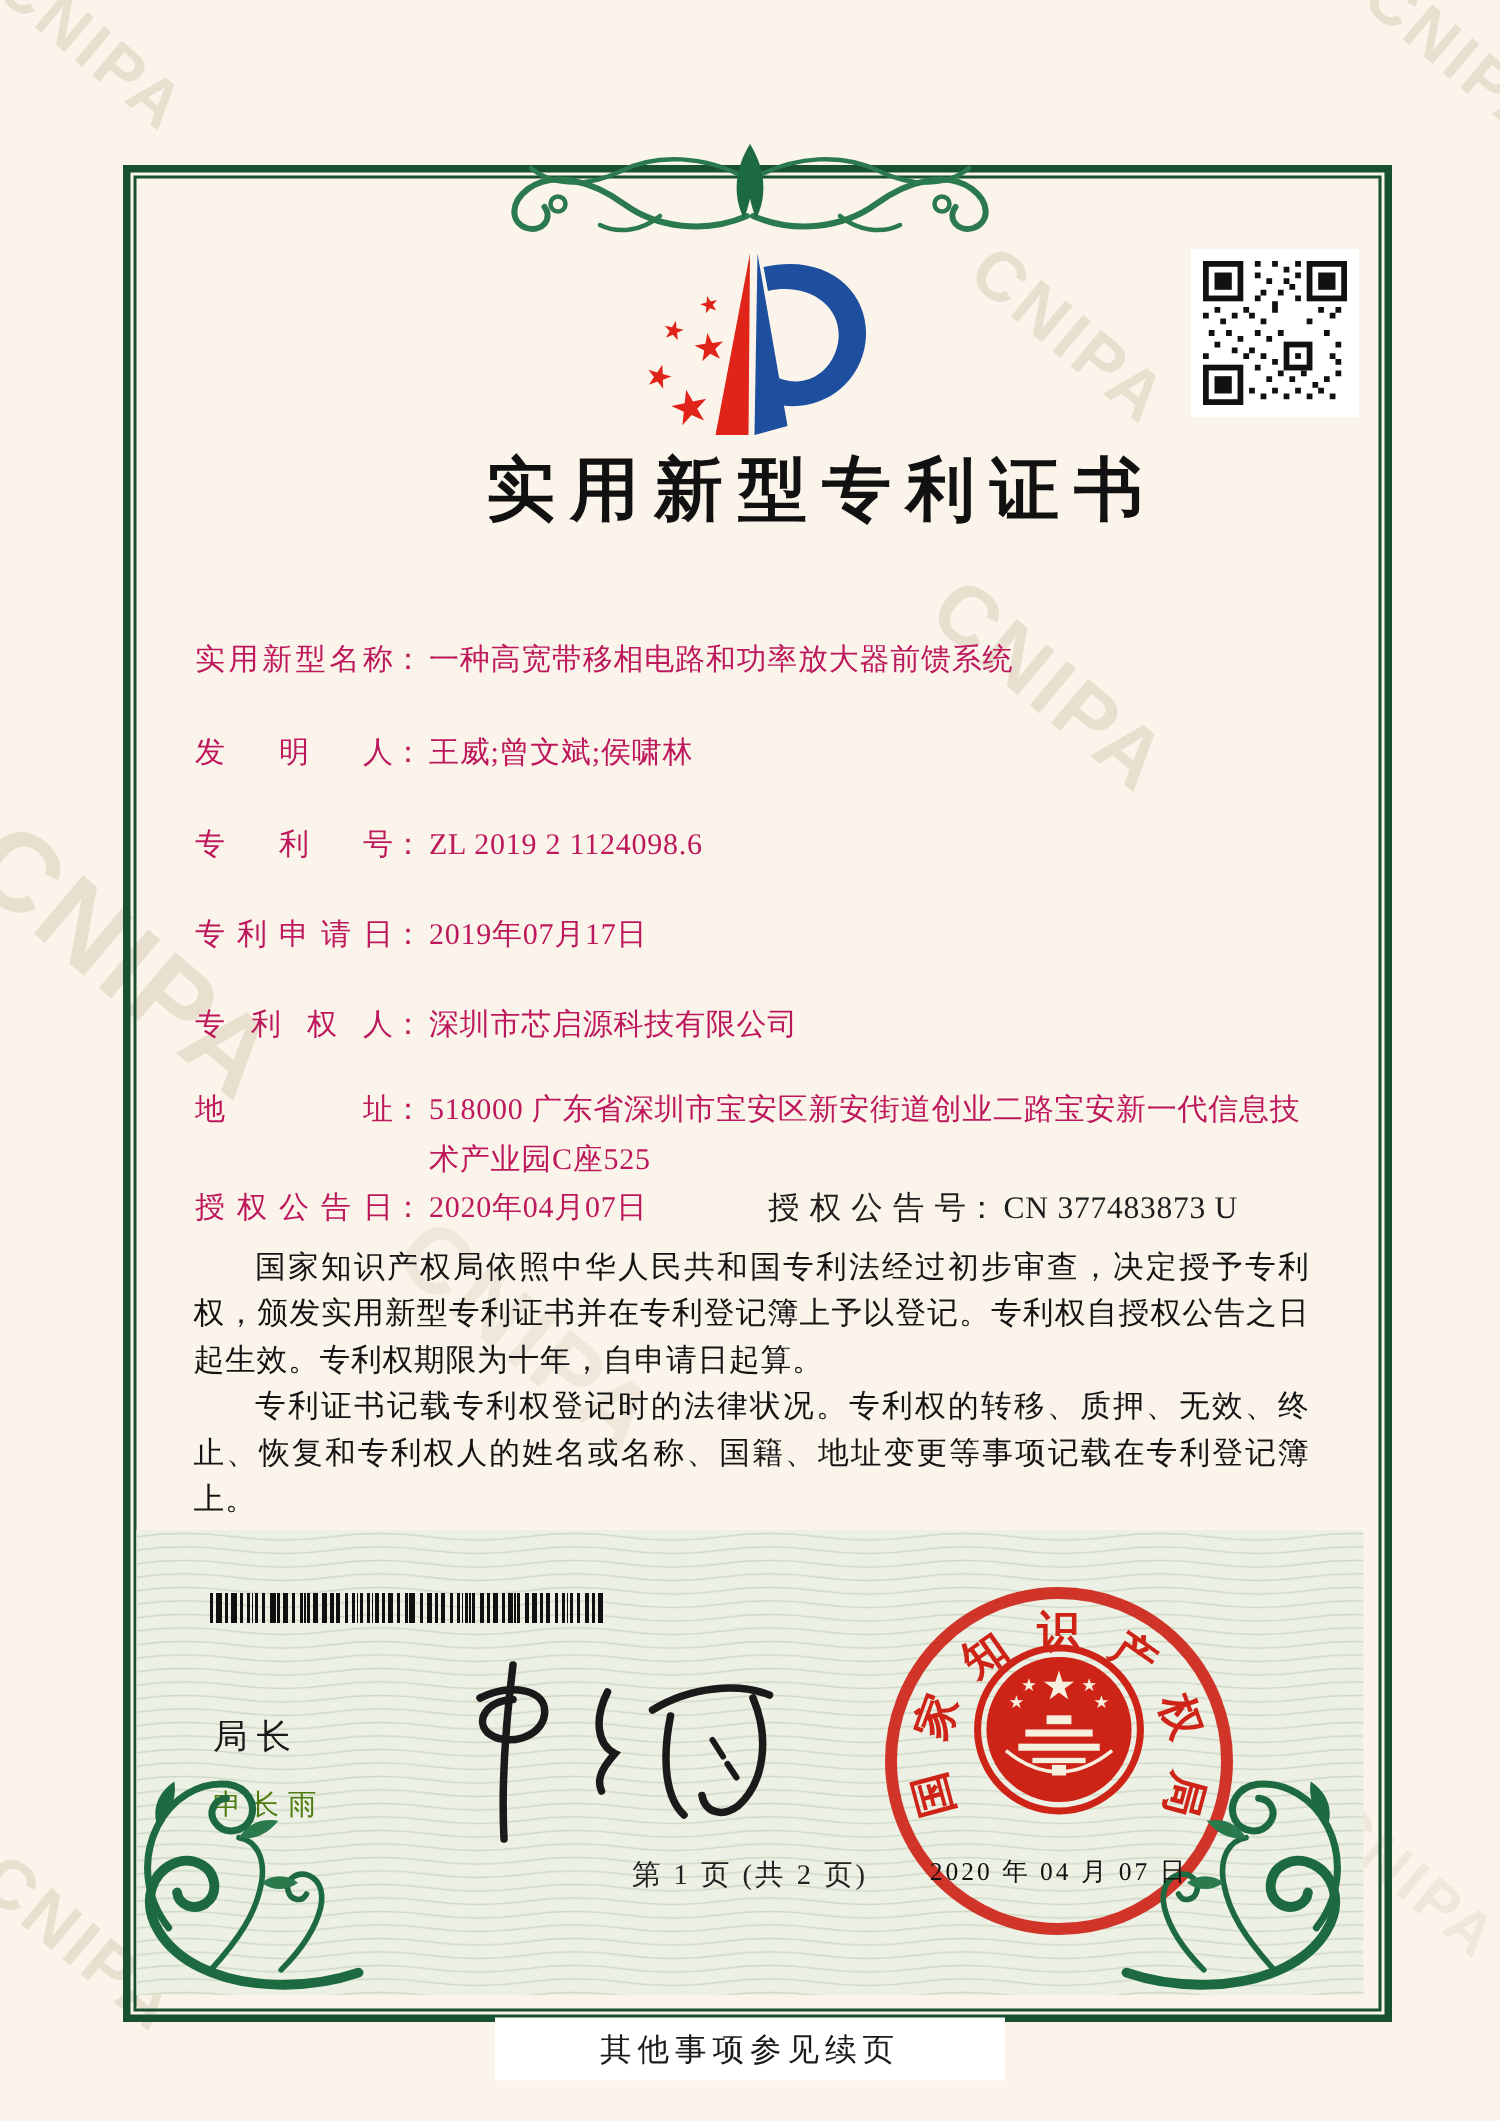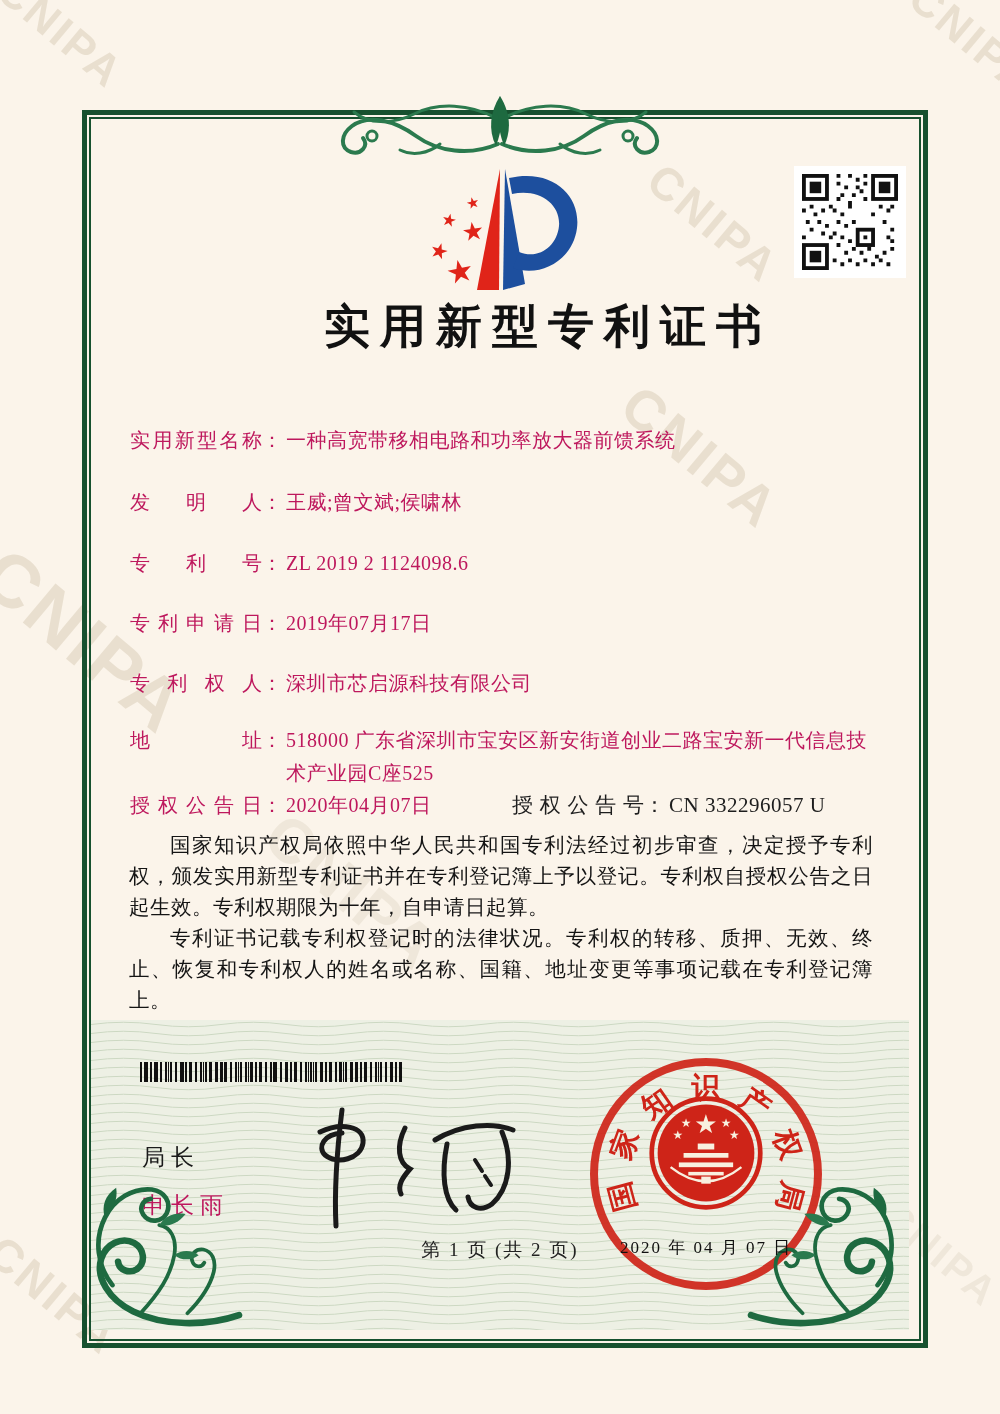--- a/index.html
+++ b/index.html
@@ -43,21 +43,21 @@
   .band{position:absolute;left:91px;top:1020px;width:818px;height:310px;background:#edf0e4;}
   .band svg.waves{position:absolute;left:0;top:0;}
 
   .barcode{position:absolute;left:140px;top:1062px;width:262px;height:20px;
     background-image:
       repeating-linear-gradient(90deg,#101010 0 2px,transparent 2px 5px),
       repeating-linear-gradient(90deg,#101010 0 1px,transparent 1px 7px),
       repeating-linear-gradient(90deg,transparent 0 4px,#101010 4px 5px,transparent 5px 13px);}
 
   .commissioner-label{position:absolute;left:142px;top:1142px;font-size:23px;letter-spacing:6px;color:#1a1a1a;}
-  .commissioner-name{position:absolute;left:142px;top:1190px;font-size:23px;letter-spacing:6px;color:#be185d;text-align:right;}
+  .commissioner-name{position:absolute;left:142px;top:1190px;font-size:19px;letter-spacing:6px;color:#4d7c0f;text-align:right;}
   .signature{position:absolute;left:285px;top:1102px;}
 
   
   .seal{position:absolute;left:590px;top:1058px;width:232px;height:232px;border-radius:50%;
         border:8px solid rgba(206,36,24,.92);box-sizing:border-box;}
   .seal-emblem{position:absolute;left:50%;top:28px;transform:translateX(-50%);}
   .seal-chars span{position:absolute;left:50%;top:50%;font-size:29px;font-weight:700;color:#ce2418;
         transform:translate(-50%,-50%) rotate(var(--a)) translateY(-86px);}
   .seal-chars span:nth-child(1){--a:-105deg}
   .seal-chars span:nth-child(2){--a:-70deg}
@@ -192,21 +192,21 @@
       <span class="val val-wide">518000 广东省深圳市宝安区新安街道创业二路宝安新一代信息技术产业园C座525</span>
     </div>
     <div class="row" style="top:789px">
       <span class="lbl">授权公告日</span>
         <span class="colon">：</span>
       <span class="val">2020年04月07日</span>
     </div>
     <div class="grant2">
       <span class="lbl">授权公告号</span>
         <span class="colon">：</span>
-      <span class="val">CN 332296057 U</span>
+      <span class="val">CN 377483873 U</span>
     </div>
 
     <div class="paras">
       <p>国家知识产权局依照中华人民共和国专利法经过初步审查，决定授予专利权，颁发实用新型专利证书并在专利登记簿上予以登记。专利权自授权公告之日起生效。专利权期限为十年，自申请日起算。</p>
       <p>专利证书记载专利权登记时的法律状况。专利权的转移、质押、无效、终止、恢复和专利权人的姓名或名称、国籍、地址变更等事项记载在专利登记簿上。</p>
     </div>
 
     <div class="barcode"></div>
 
     <div class="commissioner-label">局长</div>
@@ -255,20 +255,21 @@
         <span>知</span>
         <span>识</span>
         <span>产</span>
         <span>权</span>
         <span>局</span>
       </div>
       <div class="seal-date">2020 年 04 月 07 日</div>
     </div>
 
     <div class="page-info">第 1 页 (共 2 页)</div>
+    <div class="footer-note">其他事项参见续页</div>
 
     <div class="orn-top">
       <svg width="360" height="84" viewBox="0 0 360 84">
         <g id="tf-half" fill="none" stroke="#2b7a4e" stroke-linecap="round">
           <path stroke-width="4" d="M178,60 C150,72 118,68 96,52 C74,36 48,30 32,42 C20,51 20,64 31,68 C41,71 49,62 43,54"></path>
           <path stroke-width="3" d="M176,34 C150,20 118,18 94,30 C72,41 48,40 34,28"></path>
           <path stroke-width="3" d="M120,60 C108,70 92,72 80,66"></path>
           <circle cx="52" cy="52" r="5" stroke-width="3"></circle>
           <path d="M180,12 C170,28 168,46 176,62 C182,46 184,28 180,12 Z" fill="#1e6a40" stroke="none"></path>
         </g>

